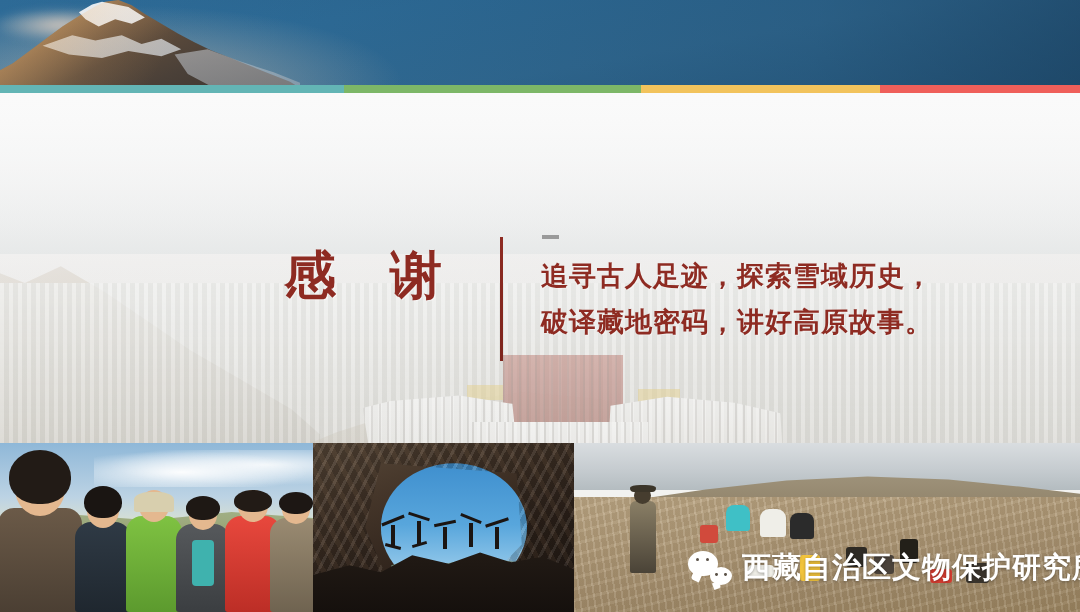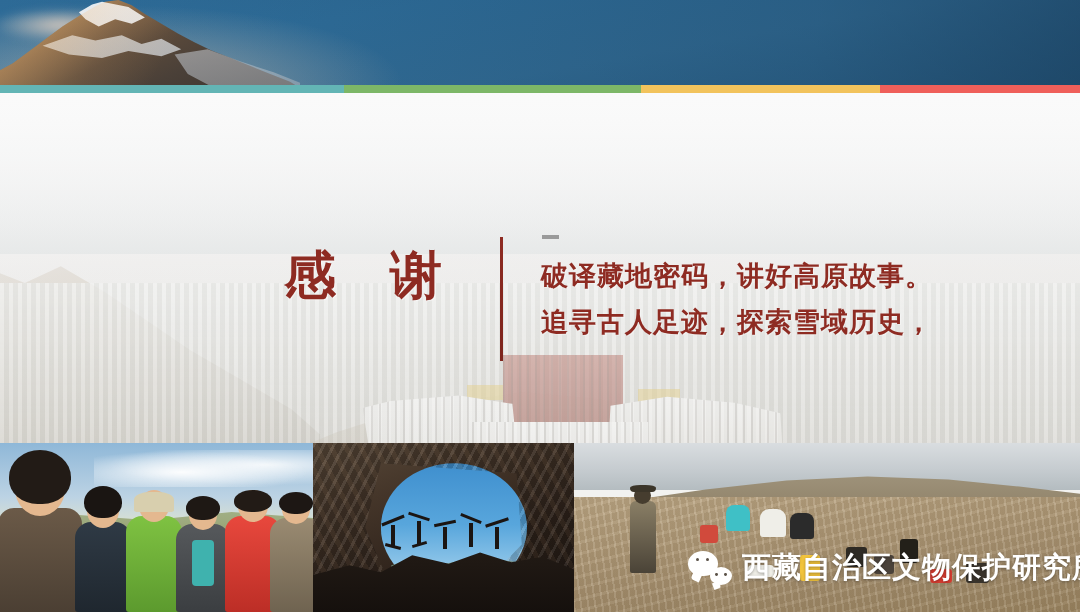--- a/index.html
+++ b/index.html
@@ -300,22 +300,22 @@
 
     </div>
     <div class="stage-fade"></div>
   </div>
 
   <div class="headline">
     <div class="thanks-cn">感 谢</div>
     <div class="v-rule"></div>
     <div class="mini-dash"></div>
     <div class="tagline">
+      <div>追寻古人足迹，探索雪域历史，</div>
       <div>破译藏地密码，讲好高原故事。</div>
-      <div>追寻古人足迹，探索雪域历史，</div>
     </div>
   </div>
 
   <div class="photo-strip">
 
     <div class="photo p1">
       <div class="p1-sky"></div>
       <div class="p1-cloud"></div>
       <div class="p1-hill"></div>
       <div class="p1-ground"></div>

